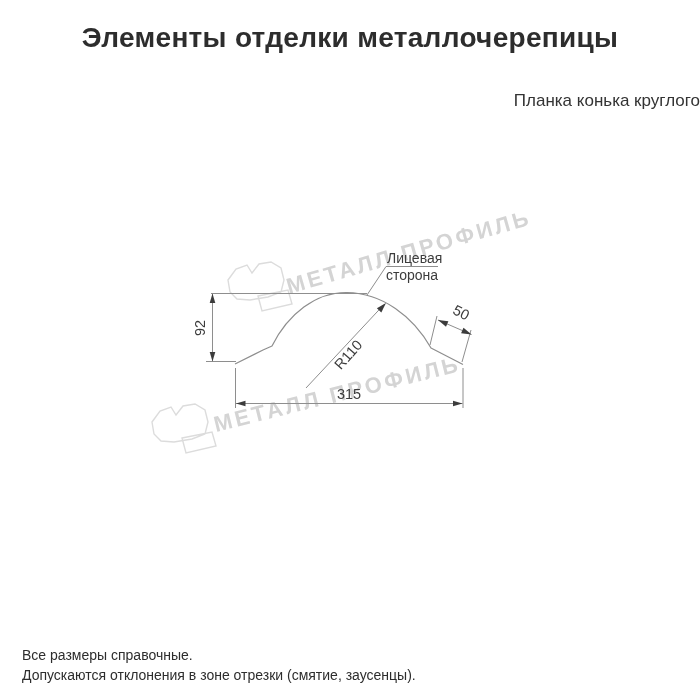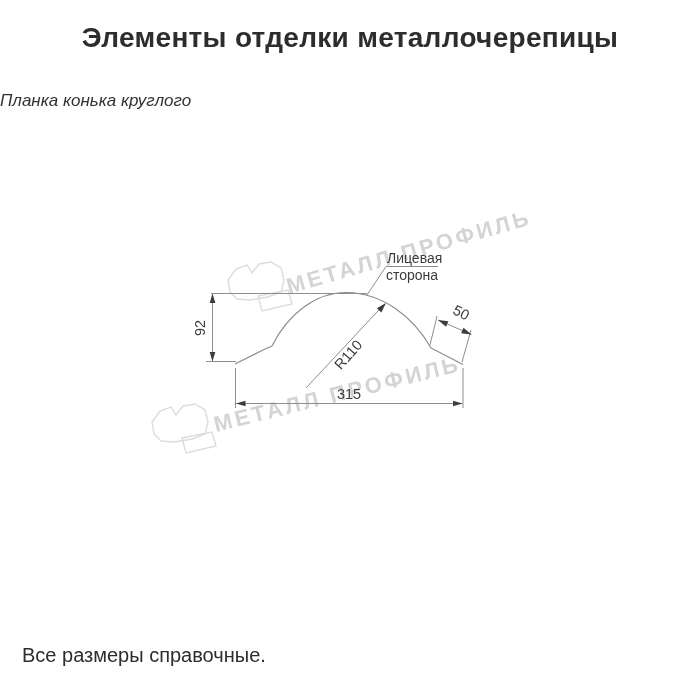--- a/index.html
+++ b/index.html
@@ -9,22 +9,22 @@
     font-family:"Liberation Sans", sans-serif;
   }
   .page-title{
     position:absolute;top:22px;left:0;right:0;
     text-align:center;
     font-size:28px;font-weight:bold;color:#2d2d2d;
     letter-spacing:0.3px;
   }
   .subtitle{
     position:absolute;top:91px;left:0;right:0;
-    text-align:left;
-    font-size:17px;line-height:19px;color:#333333;font-style:italic;
+    text-align:right;
+    font-size:17px;line-height:19px;color:#333333;
   }
   .drawing-svg{
     position:absolute;left:0;top:0;
   }
   .wm-text{
     font-family:"Liberation Sans", sans-serif;
     font-size:22px;font-weight:bold;letter-spacing:3px;
     fill:#d4d4d4;
   }
   .wm-shape{fill:none;stroke:#dcdcdc;stroke-width:1.4;}
@@ -34,21 +34,21 @@
   .dtext{
     font-family:"Liberation Sans", sans-serif;
     font-size:14.5px;fill:#3c3c3c;
   }
   .ltext{
     font-family:"Liberation Sans", sans-serif;
     font-size:14px;fill:#3c3c3c;
   }
   .footer{
     position:absolute;left:22px;top:645px;
-    font-size:20px;line-height:20px;color:#2d2d2d;
+    font-size:14px;line-height:20px;color:#2d2d2d;
   }
 </style>
 </head>
 <body>
 
 <div class="page-title">Элементы отделки металлочерепицы</div>
 
 <div class="subtitle">
   <div>Планка конька круглого</div>
 </div>
@@ -100,13 +100,14 @@
 
   <g>
     <path class="dline" d="M 367,295 L 386,266.5 H 438"></path>
     <text class="ltext" x="387" y="263">Лицевая</text>
     <text class="ltext" x="386" y="280">сторона</text>
   </g>
 </svg>
 
 <div class="footer">
   <div>Все размеры справочные.</div>
+  <div>Допускаются отклонения в зоне отрезки (смятие, заусенцы).</div>
 </div>
 
 </body></html>

